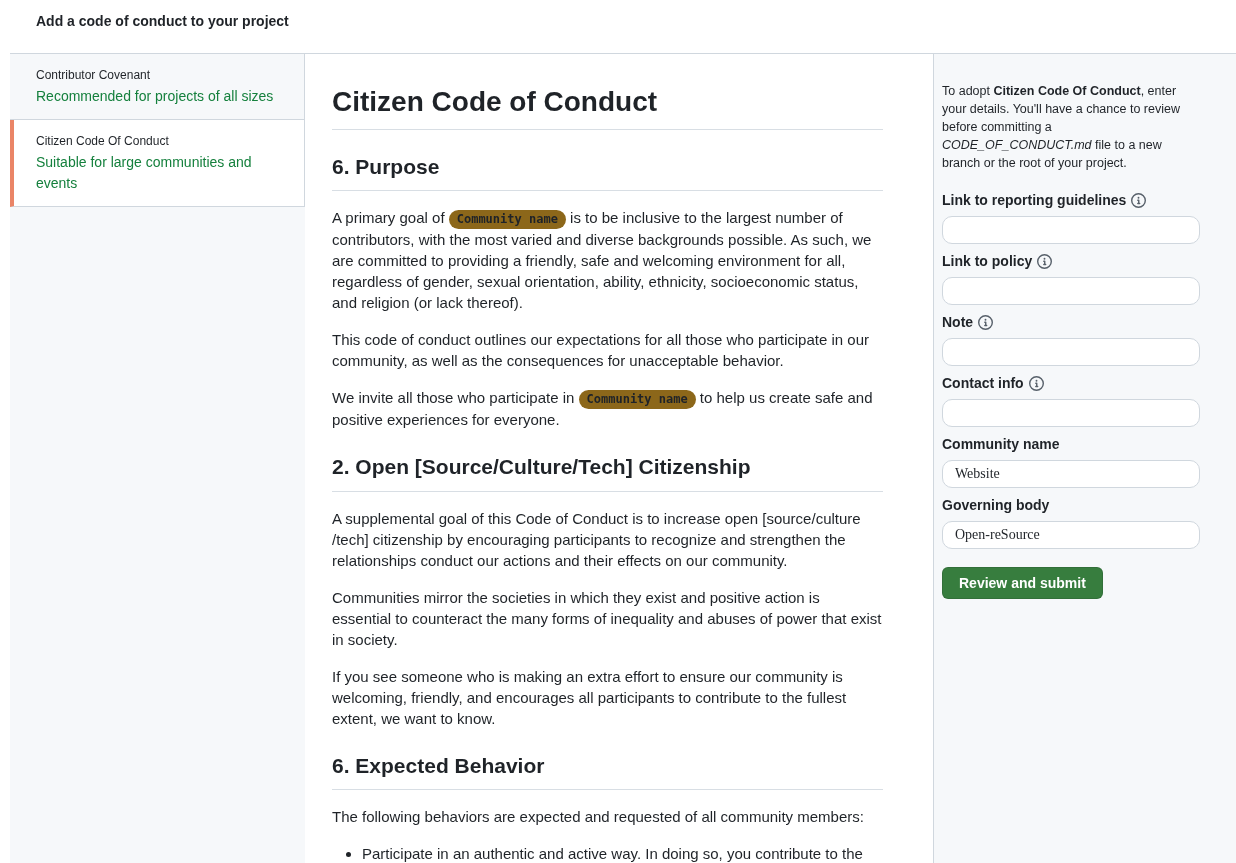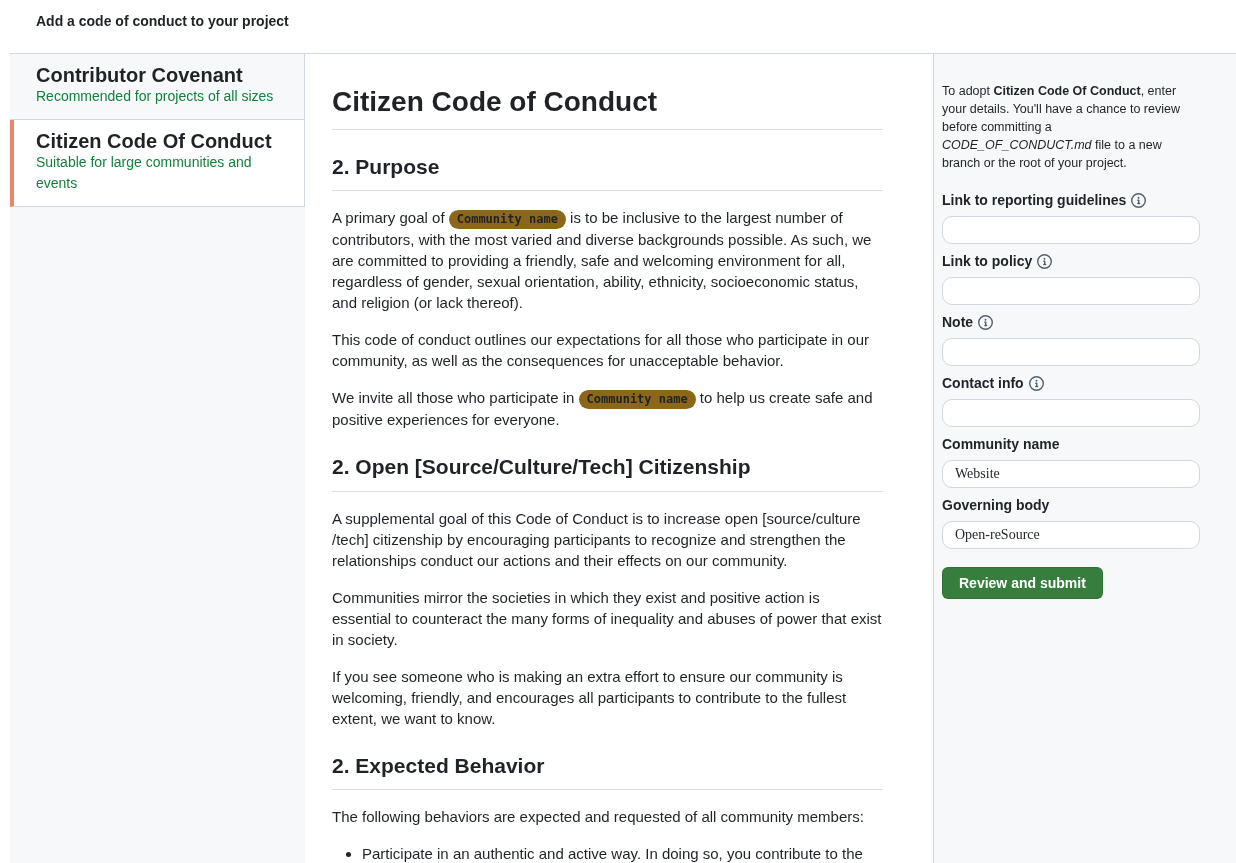--- a/index.html
+++ b/index.html
@@ -27,21 +27,21 @@
     padding: 11px 16px 12px 26px;
     border-bottom: 1px solid #d0d7de;
     border-right: 1px solid #d0d7de;
     background: #f6f8fa; cursor: pointer;
   }
   .sidebar-item.selected {
     background: #ffffff;
     border-left: 4px solid #ea8567;
     padding-left: 22px;
   }
-  .si-title { font-weight: 700; font-size: 20px; line-height: 21px; color: #1f2328; }
+  .si-title { font-weight: 400; font-size: 12px; line-height: 21px; color: #1f2328; }
   .si-desc  { font-size: 14px; line-height: 21px; color: #15803d; }
 
   
   .main { width: 628px; flex: none; background: #ffffff; padding: 30px 50px 0 27px; overflow: hidden; }
   .article { width: 551px; }
   .article h1 {
     font-size: 28px; font-weight: 600; line-height: 1.25; margin: 0 0 24px;
     padding-bottom: 10px; border-bottom: 1px solid #d8dee4;
   }
   .article h2 {
@@ -103,29 +103,29 @@
         <div class="sidebar-item selected">
           <div class="si-title">Citizen Code Of Conduct</div>
           <div class="si-desc">Suitable for large communities and events</div>
         </div>
       </div>
   </aside>
 
   <main class="main">
     <article class="article">
         <h1>Citizen Code of Conduct</h1>
-        <h2>2. Purpose</h2>
+        <h2>6. Purpose</h2>
         <p>A primary goal of <span class="token-badge">Community name</span> is to be inclusive to the largest number of contributors, with the most varied and diverse backgrounds possible. As such, we are committed to providing a friendly, safe and welcoming environment for all, regardless of gender, sexual orientation, ability, ethnicity, socioeconomic status, and religion (or lack thereof).</p>
         <p>This code of conduct outlines our expectations for all those who participate in our community, as well as the consequences for unacceptable behavior.</p>
         <p>We invite all those who participate in <span class="token-badge">Community name</span> to help us create safe and positive experiences for everyone.</p>
         <h2>2. Open [Source/Culture/Tech] Citizenship</h2>
         <p>A supplemental goal of this Code of Conduct is to increase open [source/culture /tech] citizenship by encouraging participants to recognize and strengthen the relationships conduct our actions and their effects on our community.</p>
         <p>Communities mirror the societies in which they exist and positive action is essential to counteract the many forms of inequality and abuses of power that exist in society.</p>
         <p>If you see someone who is making an extra effort to ensure our community is welcoming, friendly, and encourages all participants to contribute to the fullest extent, we want to know.</p>
-        <h2>2. Expected Behavior</h2>
+        <h2>6. Expected Behavior</h2>
         <p>The following behaviors are expected and requested of all community members:</p>
         <ul>
           <li>Participate in an authentic and active way. In doing so, you contribute to the health and longevity of this community.</li>
         </ul>
       </article>
   </main>
 
   <aside class="rightpanel">
     <p class="panel-intro"><span>To adopt </span><span style="font-weight: 700;">Citizen Code Of Conduct</span><span>, enter your details. You'll have a chance to review before committing a </span><span style="font-style: italic;">CODE_OF_CONDUCT.md</span><span> file to a new branch or the root of your project.</span></p>
     <div>

